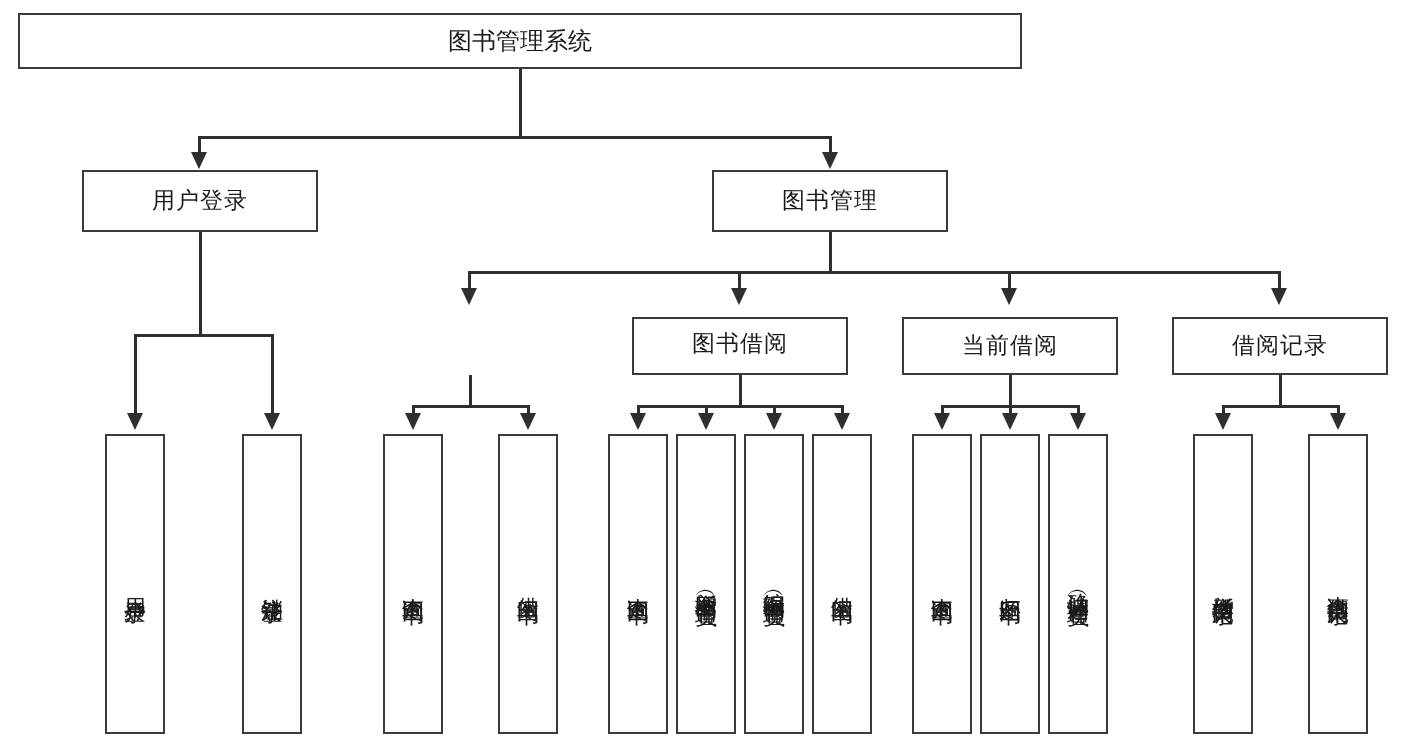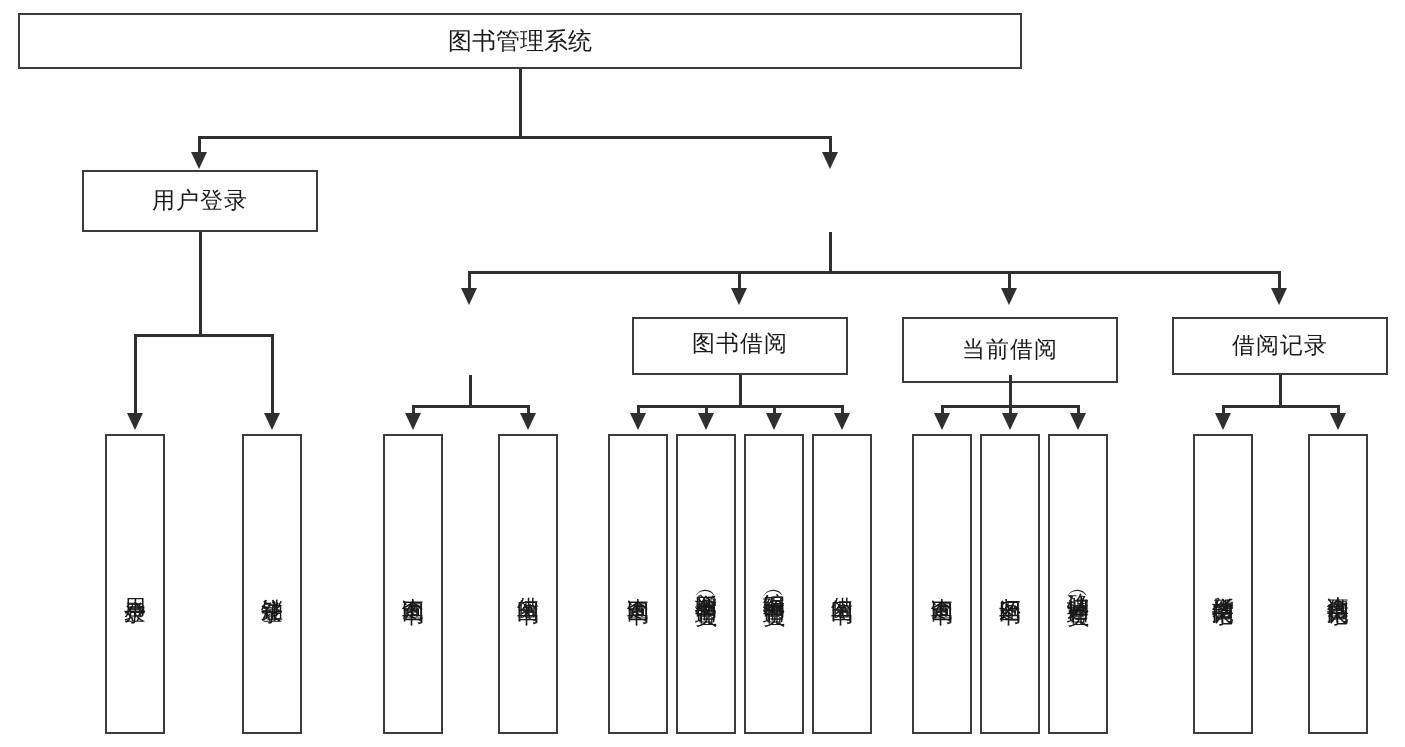--- a/index.html
+++ b/index.html
@@ -94,20 +94,23 @@
 
   <div class="edge v" style="left:198px; top:136px; width:2.5px; height:22px;"></div>
   <div class="arrow" style="left:191px; top:152px;"></div>
 
   <div class="edge v" style="left:829px; top:136px; width:2.5px; height:22px;"></div>
   <div class="arrow" style="left:822px; top:152px;"></div>
 
   <div class="node horiz" style="left:82px; top:170px; width:236px; height:62px;">
     <span>用户登录</span>
   </div>
+  <div class="node horiz" style="left:712px; top:170px; width:236px; height:62px;">
+    <span>图书管理</span>
+  </div>
 
   <div class="edge v" style="left:199px; top:232px; width:2.5px; height:103px;"></div>
   <div class="edge h" style="left:134px; top:334px; width:139px; height:2.5px;"></div>
   <div class="edge v" style="left:134px; top:334px; width:2.5px; height:84px;"></div>
   <div class="arrow" style="left:127px; top:413px;"></div>
   <div class="edge v" style="left:271px; top:334px; width:2.5px; height:84px;"></div>
   <div class="arrow" style="left:264px; top:413px;"></div>
 
   <div class="leaf" style="left:105px; top:434px; width:60px; height:300px;">
     <span class="vtext">用户登录</span>
@@ -124,21 +127,21 @@
   <div class="edge v" style="left:738px; top:271px; width:2.5px; height:22px;"></div>
   <div class="arrow" style="left:731px; top:288px;"></div>
   <div class="edge v" style="left:1008px; top:271px; width:2.5px; height:22px;"></div>
   <div class="arrow" style="left:1001px; top:288px;"></div>
   <div class="edge v" style="left:1278px; top:271px; width:2.5px; height:22px;"></div>
   <div class="arrow" style="left:1271px; top:288px;"></div>
 
   <div class="node horiz" style="left:632px; top:317px; width:216px; height:58px;font-family:Liberation Mono, monospace;">
     <span>图书借阅</span>
   </div>
-  <div class="node horiz" style="left:902px; top:317px; width:216px; height:66px;">
+  <div class="node horiz" style="left:902px; top:317px; width:216px; height:58px;">
     <span>当前借阅</span>
   </div>
   <div class="node horiz" style="left:1172px; top:317px; width:216px; height:58px;align-items:center;">
     <span>借阅记录</span>
   </div>
 
   <div class="edge v" style="left:469px; top:375px; width:2.5px; height:31px;"></div>
   <div class="edge h" style="left:412px; top:405px; width:117px; height:2.5px;"></div>
   <div class="edge v" style="left:412px; top:405px; width:2.5px; height:13px;"></div>
   <div class="arrow" style="left:405px; top:413px;"></div>

